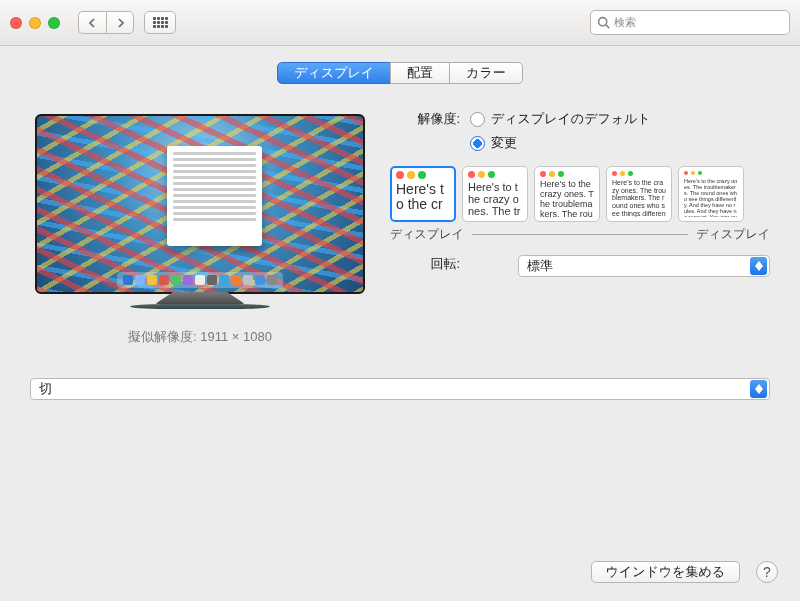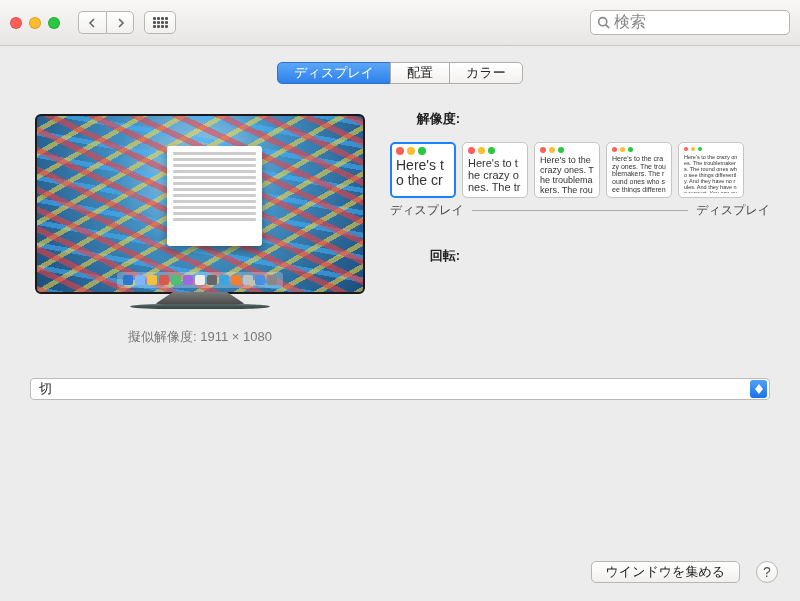--- a/index.html
+++ b/index.html
@@ -19,21 +19,21 @@
   .navseg{display:flex;}
   .navbtn{width:28px;height:23px;background:linear-gradient(#fff,#f1f0ee);border:1px solid #b9b6b2;display:flex;align-items:center;justify-content:center;color:#666;}
   .navbtn:first-child{border-radius:5px 0 0 5px;border-right:none;}
   .navbtn:last-child{border-radius:0 5px 5px 0;}
   .gridbtn{width:32px;height:23px;background:linear-gradient(#fff,#f1f0ee);border:1px solid #b9b6b2;border-radius:5px;display:flex;align-items:center;justify-content:center;}
   .dots{display:grid;grid-template-columns:repeat(4,3px);grid-auto-rows:3px;gap:1px;}
   .dots i{width:3px;height:3px;background:#555;border-radius:1px;}
   .wintitle{position:absolute;left:0;right:0;text-align:center;font-size:14px;color:#3a3a3a;pointer-events:none;}
   .searchbox{margin-left:auto;width:200px;height:25px;background:#fff;border:1px solid #b9b6b2;border-radius:5px;display:flex;align-items:center;padding:0 6px;gap:4px;color:#888;}
   .searchbox svg{width:13px;height:13px;stroke:#888;fill:none;stroke-width:2;}
-  .searchplace{font-size:16px;}
+  .searchplace{font-size:11px;}
 
   
   .tabs{display:flex;justify-content:center;margin-top:16px;}
   .tab{height:22px;padding:0 16px;display:flex;align-items:center;font-size:13px;border:1px solid #b0aeab;background:linear-gradient(#fff,#f3f1ef);margin-left:-1px;}
   .tab:first-child{border-radius:5px 0 0 5px;margin-left:0;}
   .tab:last-child{border-radius:0 5px 5px 0;}
   .tab.sel{background:linear-gradient(#5aa7f8,#2f80ea);border-color:#2f6fd0;color:#fff;text-align:center;}
 
   .content{display:flex;padding:20px 30px 10px 30px;gap:20px;}
   .left{width:340px;}
@@ -49,21 +49,21 @@
   .wp-window{position:absolute;left:130px;top:30px;width:95px;height:100px;background:#fff;border-radius:3px;padding:6px;box-shadow:0 4px 10px rgba(0,0,0,.4);}
   .wp-lines{display:flex;flex-direction:column;gap:3px;}
   .wp-lines i{height:3px;background:#ccc;border-radius:1px;}
   .dock{position:absolute;bottom:4px;left:50%;transform:translateX(-50%);display:flex;gap:2px;background:rgba(255,255,255,.25);padding:3px 6px;border-radius:4px;}
   .dock i{width:10px;height:10px;border-radius:2px;}
   .stand{width:90px;height:12px;background:linear-gradient(#7a7a7a,#4a4a4a);margin:-2px auto 0;border-radius:0 0 3px 3px;clip-path:polygon(20% 0,80% 0,100% 100%,0 100%);}
   .base{width:140px;height:5px;background:linear-gradient(#566,#344);margin:0 auto;border-radius:50%/100%;}
   .captxt{text-align:center;color:#7a7a7a;font-size:13px;margin-top:14px;}
 
   .right{flex:1;padding-top:6px;}
-  .row{display:flex;align-items:flex-start;margin-bottom:8px;font-weight:bold;}
+  .row{display:flex;align-items:flex-start;margin-bottom:8px;}
   .label{width:70px;text-align:right;margin-right:10px;font-size:13px;}
   .radio{width:15px;height:15px;border-radius:50%;border:1px solid #9a9a9a;background:#fff;margin-right:6px;display:inline-block;position:relative;}
   .radio.on{border-color:#1a74e8;background:radial-gradient(circle,#1a82ff 0 45%,#fff 46% 100%);}
   .radio.on::after{content:"";position:absolute;inset:3px;border-radius:50%;background:#1a82ff;}
   .opts{display:flex;flex-direction:column;gap:6px;}
   .opt{display:flex;align-items:center;}
 
   .thumbs{display:flex;gap:6px;margin:14px 0 4px 0;}
   .thumb{width:66px;height:56px;background:#fff;border:1px solid #c7c5c2;border-radius:5px;padding:4px 5px;display:flex;flex-direction:column;gap:3px;cursor:pointer;}
   .thumb.sel{border:2px solid #1a82ff;padding:3px 4px;}
@@ -195,20 +195,30 @@
       </div>
       <div class="stand"></div>
       <div class="base"></div>
     </div>
     <div class="captxt">擬似解像度: 1911 × 1080</div>
   </div>
 
   <div class="right">
     <div class="row">
       <div class="label">解像度:</div>
+      <div class="opts">
+        <div class="opt">
+          <span class="radio"></span>
+          <span>ディスプレイのデフォルト</span>
+        </div>
+        <div class="opt">
+          <span class="radio on"></span>
+          <span>変更</span>
+        </div>
+      </div>
     </div>
 
     <div class="thumbs">
       <div class="thumb t1 sel">
         <div class="dotsrow">
             <i class="d-r"></i>
             <i class="d-y"></i>
             <i class="d-g"></i>
           </div>
         <div class="thumbtxt">Here's to the crazy ones. The troublemakers. The round ones who see things differently. And they have no rules. And they have no respect. You can quote them, disagree with them. About the only thing. Because they change</div>
@@ -245,22 +255,35 @@
           </div>
         <div class="thumbtxt">Here's to the crazy ones. The troublemakers. The round ones who see things differently. And they have no rules. And they have no respect. You can quote them, disagree with them. About the only thing. Because they change</div>
       </div>
     </div>
     <div class="sliderlabel">
       <span>ディスプレイ</span>
       <div class="sliderbar" style="flex:1;margin:8px 8px 0;align-self:flex-start;"></div>
       <span>ディスプレイ</span>
     </div>
 
-    <div class="row" style="margin-top:28px;gap:48px;">
+    <div class="row" style="margin-top:12px;gap:48px;">
       <div class="label">回転:</div>
+      <div class="selectwrap">
+        <div class="sel-ctrl">
+          <span class="seltxt">標準</span>
+          <span class="stepper">
+            <svg viewBox="0 0 8 5">
+                <path d="M0 5 4 0 8 5z"></path>
+              </svg>
+            <svg viewBox="0 0 8 5">
+                <path d="M0 0 4 5 8 0z"></path>
+              </svg>
+          </span>
+        </div>
+      </div>
     </div>
   </div>
 </div>
 
 <div class="bottom">
   <div class="airrow">
     <div class="selectwrap air-sel">
       <div class="sel-ctrl">
         <span class="seltxt">切</span>
         <span class="stepper">

